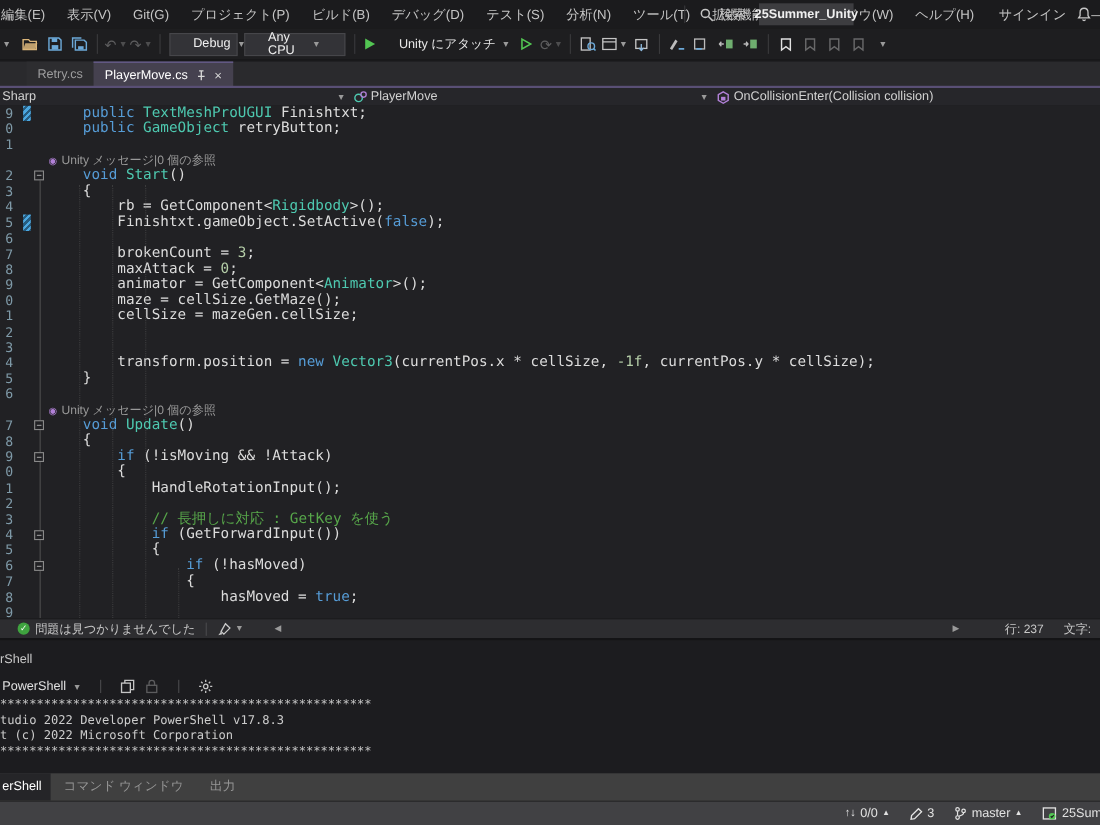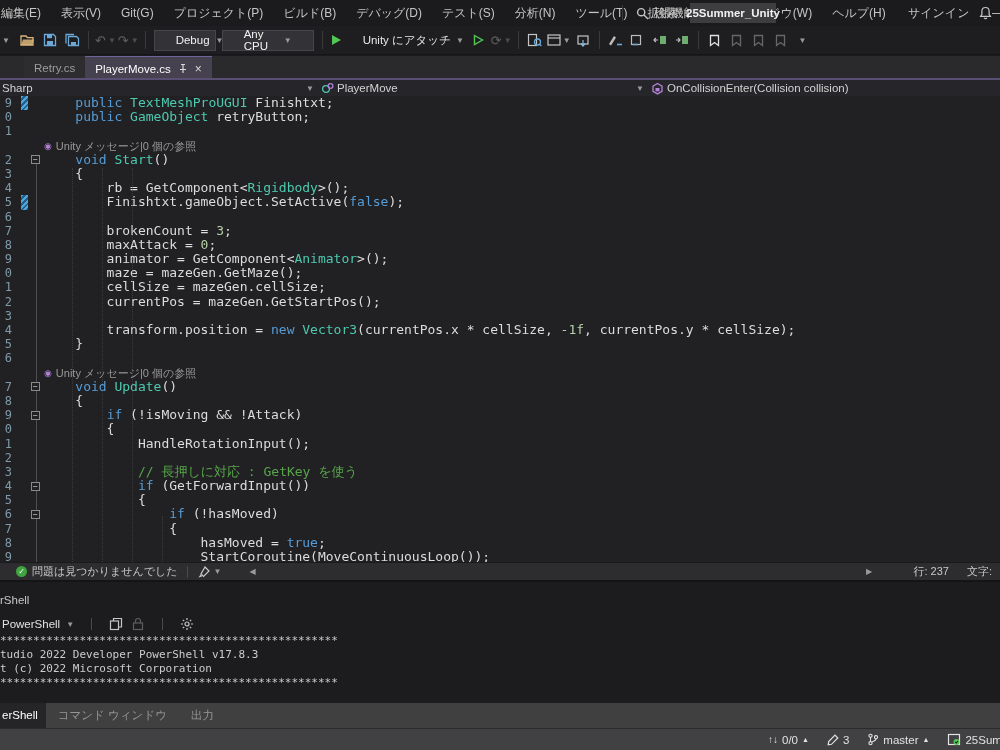--- a/index.html
+++ b/index.html
@@ -308,41 +308,41 @@
         <div class="crow"><span class="lnum">1</span><span class="lmark"></span><span class="lfold"></span><span class="ltext"></span></div>
         <div class="crow"><span class="lnum"></span><span class="lmark"></span><span class="lfold"></span><span class="codelens"><span class="cl-ico">◉</span><span>Unity メッセージ|0 個の参照</span></span></div>
         <div class="crow"><span class="lnum">2</span><span class="lmark"></span><span class="lfold"><span class="foldbox">−</span></span><span class="ltext"><span class="tk-p">    </span><span class="tk-k">void</span><span class="tk-p"> </span><span class="tk-y">Start</span><span class="tk-p">()</span></span></div>
         <div class="crow"><span class="lnum">3</span><span class="lmark"></span><span class="lfold"></span><span class="ltext"><span class="tk-p">    {</span></span></div>
         <div class="crow"><span class="lnum">4</span><span class="lmark"></span><span class="lfold"></span><span class="ltext"><span class="tk-p">        rb = GetComponent&lt;</span><span class="tk-y">Rigidbody</span><span class="tk-p">&gt;();</span></span></div>
         <div class="crow"><span class="lnum">5</span><span class="lmark on"></span><span class="lfold"></span><span class="ltext"><span class="tk-p">        Finishtxt.gameObject.SetActive(</span><span class="tk-k">false</span><span class="tk-p">);</span></span></div>
         <div class="crow"><span class="lnum">6</span><span class="lmark"></span><span class="lfold"></span><span class="ltext"></span></div>
         <div class="crow"><span class="lnum">7</span><span class="lmark"></span><span class="lfold"></span><span class="ltext"><span class="tk-p">        brokenCount = </span><span class="tk-n">3</span><span class="tk-p">;</span></span></div>
         <div class="crow"><span class="lnum">8</span><span class="lmark"></span><span class="lfold"></span><span class="ltext"><span class="tk-p">        maxAttack = </span><span class="tk-n">0</span><span class="tk-p">;</span></span></div>
         <div class="crow"><span class="lnum">9</span><span class="lmark"></span><span class="lfold"></span><span class="ltext"><span class="tk-p">        animator = GetComponent&lt;</span><span class="tk-y">Animator</span><span class="tk-p">&gt;();</span></span></div>
-        <div class="crow"><span class="lnum">0</span><span class="lmark"></span><span class="lfold"></span><span class="ltext"><span class="tk-p">        maze = mazeGen.GetMaze();</span></span></div>
+        <div class="crow"><span class="lnum">0</span><span class="lmark"></span><span class="lfold"></span><span class="ltext"><span class="tk-p">        maze = cellSize.GetMaze();</span></span></div>
         <div class="crow"><span class="lnum">1</span><span class="lmark"></span><span class="lfold"></span><span class="ltext"><span class="tk-p">        cellSize = mazeGen.cellSize;</span></span></div>
-        <div class="crow"><span class="lnum">2</span><span class="lmark"></span><span class="lfold"></span><span class="ltext"><span class="tk-p">        currentPos = mazeGen.GetStartPos();</span></span></div>
+        <div class="crow"><span class="lnum">2</span><span class="lmark"></span><span class="lfold"></span></div>
         <div class="crow"><span class="lnum">3</span><span class="lmark"></span><span class="lfold"></span><span class="ltext"></span></div>
         <div class="crow"><span class="lnum">4</span><span class="lmark"></span><span class="lfold"></span><span class="ltext"><span class="tk-p">        transform.position = </span><span class="tk-k">new</span><span class="tk-p"> </span><span class="tk-y">Vector3</span><span class="tk-p">(currentPos.x * cellSize, </span><span class="tk-n">-1f</span><span class="tk-p">, currentPos.y * cellSize);</span></span></div>
         <div class="crow"><span class="lnum">5</span><span class="lmark"></span><span class="lfold"></span><span class="ltext"><span class="tk-p">    }</span></span></div>
         <div class="crow"><span class="lnum">6</span><span class="lmark"></span><span class="lfold"></span><span class="ltext"></span></div>
         <div class="crow"><span class="lnum"></span><span class="lmark"></span><span class="lfold"></span><span class="codelens"><span class="cl-ico">◉</span><span>Unity メッセージ|0 個の参照</span></span></div>
         <div class="crow"><span class="lnum">7</span><span class="lmark"></span><span class="lfold"><span class="foldbox">−</span></span><span class="ltext"><span class="tk-p">    </span><span class="tk-k">void</span><span class="tk-p"> </span><span class="tk-y">Update</span><span class="tk-p">()</span></span></div>
         <div class="crow"><span class="lnum">8</span><span class="lmark"></span><span class="lfold"></span><span class="ltext"><span class="tk-p">    {</span></span></div>
         <div class="crow"><span class="lnum">9</span><span class="lmark"></span><span class="lfold"><span class="foldbox">−</span></span><span class="ltext"><span class="tk-p">        </span><span class="tk-k">if</span><span class="tk-p"> (!isMoving &amp;&amp; !Attack)</span></span></div>
         <div class="crow"><span class="lnum">0</span><span class="lmark"></span><span class="lfold"></span><span class="ltext"><span class="tk-p">        {</span></span></div>
         <div class="crow"><span class="lnum">1</span><span class="lmark"></span><span class="lfold"></span><span class="ltext"><span class="tk-p">            HandleRotationInput();</span></span></div>
         <div class="crow"><span class="lnum">2</span><span class="lmark"></span><span class="lfold"></span><span class="ltext"></span></div>
         <div class="crow"><span class="lnum">3</span><span class="lmark"></span><span class="lfold"></span><span class="ltext"><span class="tk-c">            // 長押しに対応 : GetKey を使う</span></span></div>
         <div class="crow"><span class="lnum">4</span><span class="lmark"></span><span class="lfold"><span class="foldbox">−</span></span><span class="ltext"><span class="tk-p">            </span><span class="tk-k">if</span><span class="tk-p"> (GetForwardInput())</span></span></div>
         <div class="crow"><span class="lnum">5</span><span class="lmark"></span><span class="lfold"></span><span class="ltext"><span class="tk-p">            {</span></span></div>
         <div class="crow"><span class="lnum">6</span><span class="lmark"></span><span class="lfold"><span class="foldbox">−</span></span><span class="ltext"><span class="tk-p">                </span><span class="tk-k">if</span><span class="tk-p"> (!hasMoved)</span></span></div>
         <div class="crow"><span class="lnum">7</span><span class="lmark"></span><span class="lfold"></span><span class="ltext"><span class="tk-p">                {</span></span></div>
         <div class="crow"><span class="lnum">8</span><span class="lmark"></span><span class="lfold"></span><span class="ltext"><span class="tk-p">                    hasMoved = </span><span class="tk-k">true</span><span class="tk-p">;</span></span></div>
-        <div class="crow"><span class="lnum">9</span><span class="lmark"></span><span class="lfold"></span><span class="ltext"><span class="tk-p">                    StartCoroutine(MoveContinuousLoop());</span></span></div>
+        <div class="crow"><span class="lnum">9</span><span class="lmark"></span><span class="lfold"></span></div>
       </div>
     <div class="iguide" style="left:72px"></div>
     <div class="iguide" style="left:102px"></div>
     <div class="iguide" style="left:132px"></div>
     <div class="iguide" style="left:162px; top:420px"></div>
   </div>
 
   <div class="edstatus">
     <div class="health">
       <span class="chk">✓</span>

